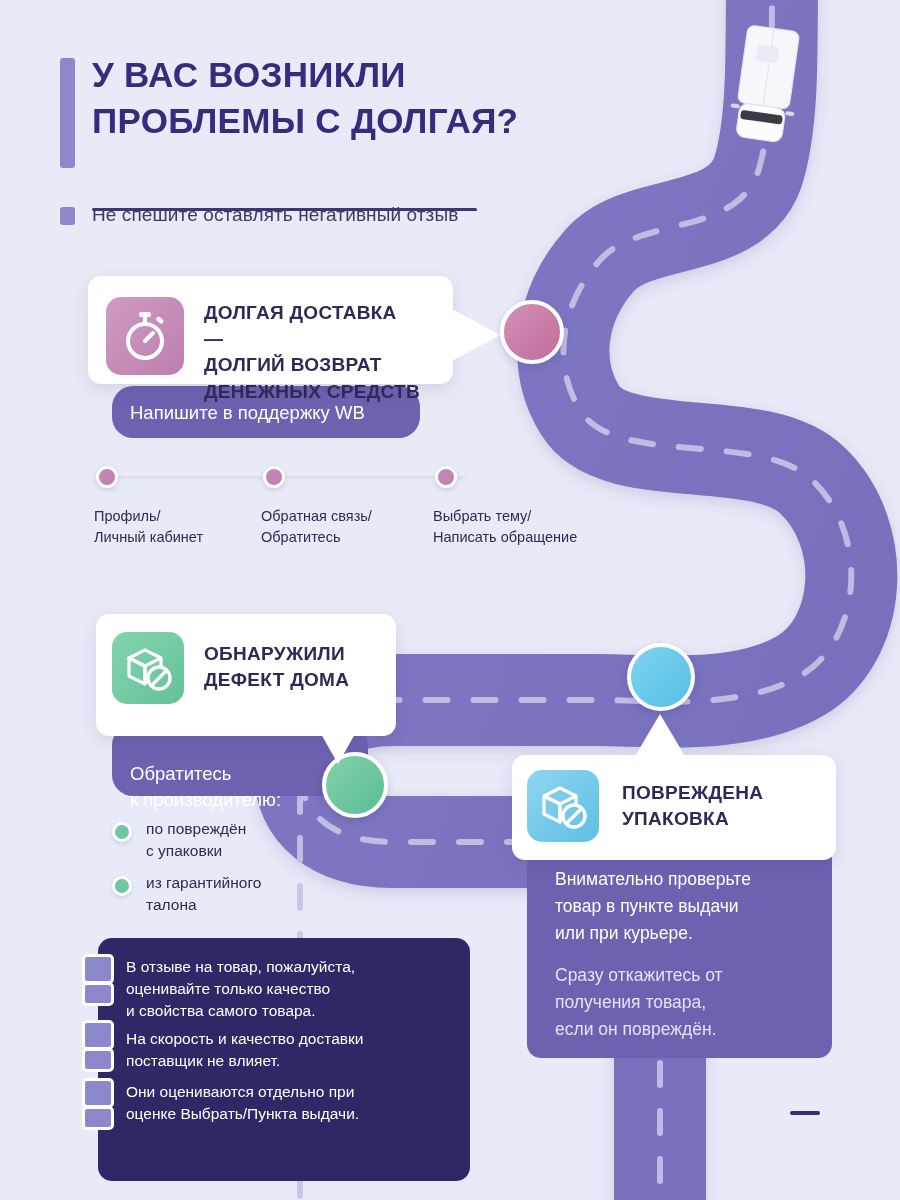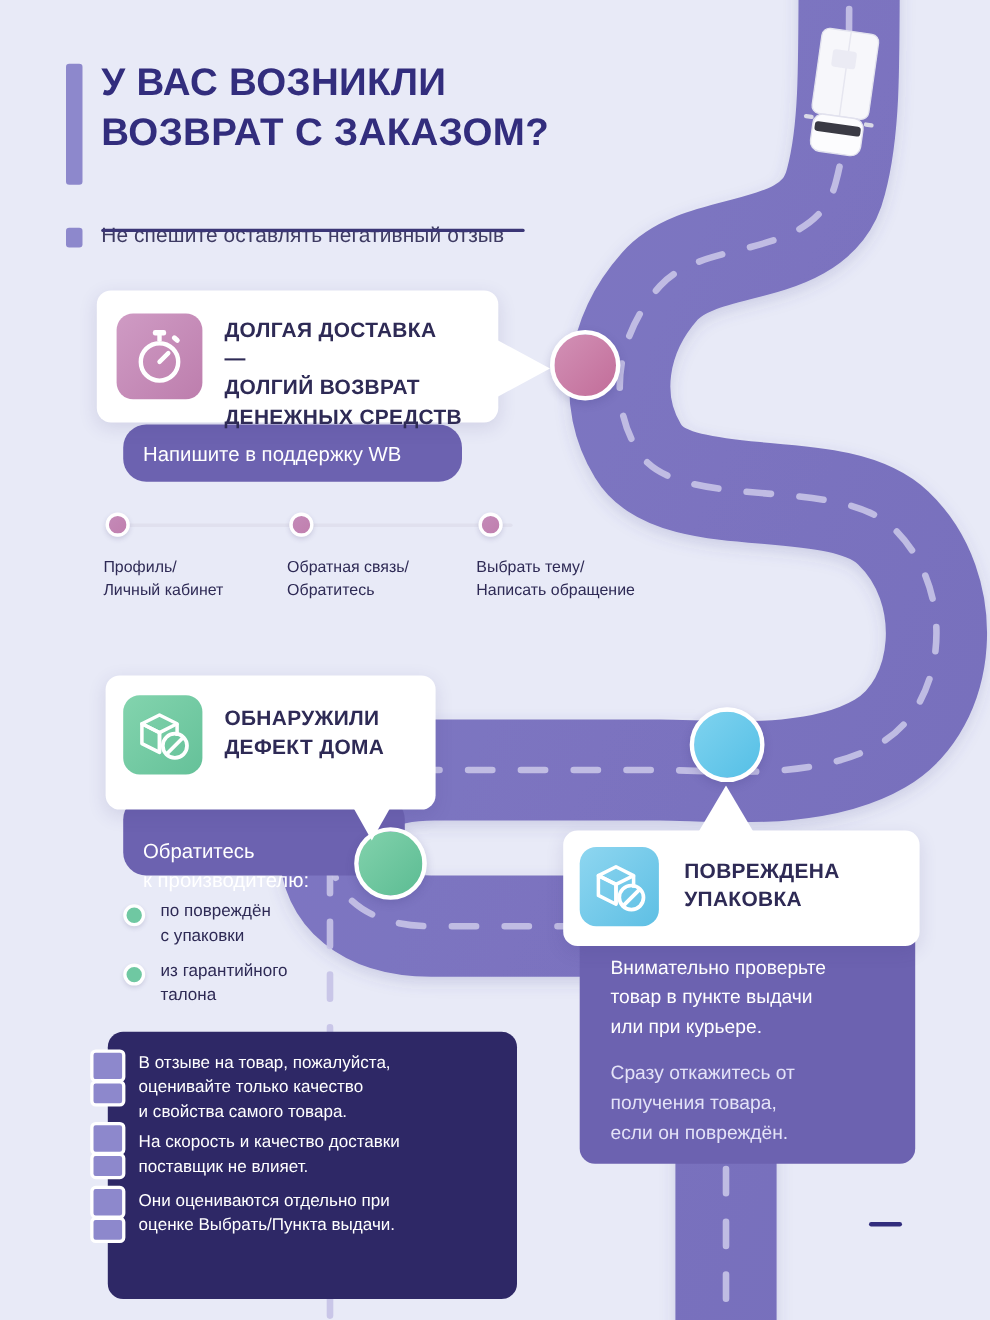--- a/index.html
+++ b/index.html
@@ -183,31 +183,31 @@
       <rect x="8" y="88" width="9" height="4" rx="2" fill="#d9d9e6"></rect>
       <rect x="63" y="88" width="9" height="4" rx="2" fill="#d9d9e6"></rect>
     </g>
   </svg>
 
   <div class="header">
     <div class="accent-bar-tall"></div>
     <div class="accent-bar-small"></div>
     <div class="title">
       <div>У ВАС ВОЗНИКЛИ</div>
-      <div>ВОЗВРАТ С ЗАКАЗОМ?</div>
+      <div>ПРОБЛЕМЫ С ДОЛГАЯ?</div>
     </div>
     <div class="subtitle">Не спешите оставлять негативный отзыв</div>
   </div>
   <div class="header-rule"></div>
 
   <div class="purple-band" style="left:112px; top:386px; width:308px; height:52px;">
     <div class="band-text" style="left:18px; top:14px;">Напишите в поддержку WB</div>
   </div>
 
-  <div class="white-card" style="left:88px; top:264px; width:365px; height:120px;padding-left:28px;">
+  <div class="white-card" style="left:88px; top:276px; width:365px; height:108px;padding-left:28px;">
     <div class="icon-tile" style="left:18px; top:21px; width:78px; height:78px;
                 background:linear-gradient(135deg,#cf9bc4,#bd7ead);">
       <svg width="50" height="52" viewBox="0 0 50 52">
         <rect x="19" y="2" width="12" height="5" rx="2" fill="#ffffff"></rect>
         <rect x="23" y="6" width="4" height="6" fill="#ffffff"></rect>
         <rect x="36" y="8" width="8" height="4.5" rx="2.2" fill="#ffffff" transform="rotate(40 40 10)"></rect>
         <circle cx="25" cy="31" r="17" fill="none" stroke="#ffffff" stroke-width="4"></circle>
         <line x1="25" y1="31" x2="33" y2="23" stroke="#ffffff" stroke-width="4" stroke-linecap="round"></line>
       </svg>
     </div>

